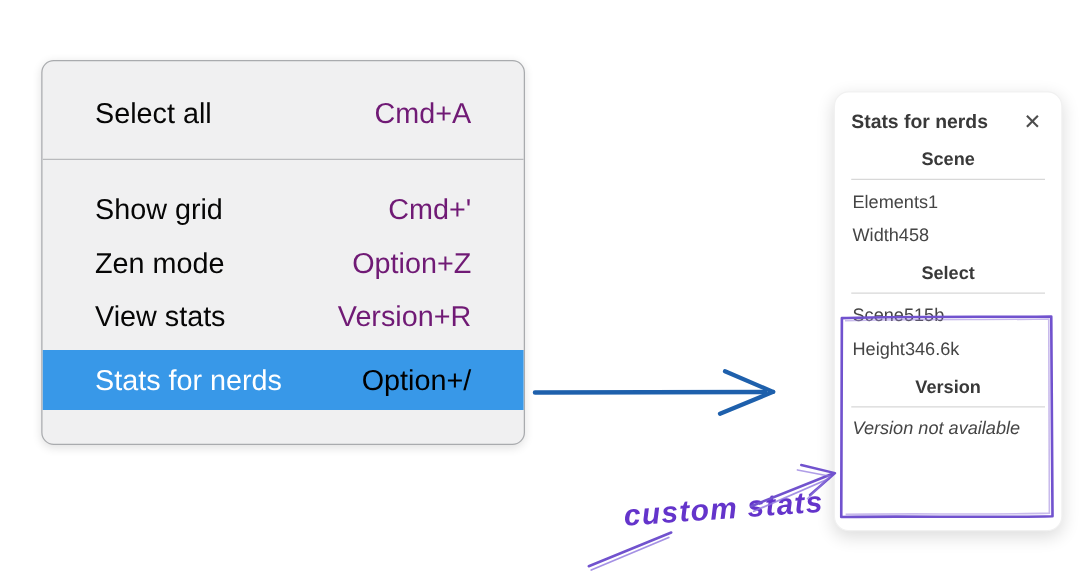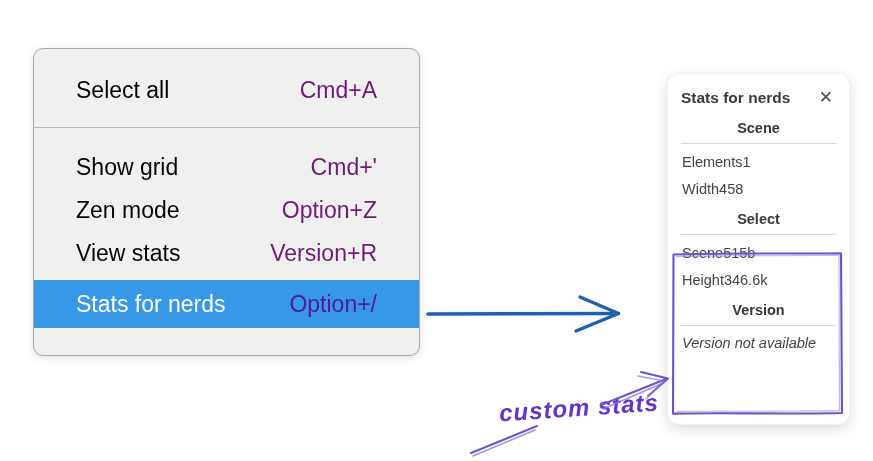--- a/index.html
+++ b/index.html
@@ -43,21 +43,21 @@
     margin-top: 16px;
     margin-bottom: 18px;
   }
   .menu-row .shortcut { color: #701a75; }
   .menu-row.highlighted {
     background: #3898e8;
     height: 48px;
     margin-top: 5px;
   }
   .menu-row.highlighted .label { color: #ffffff; }
-  .menu-row.highlighted .shortcut { color: #4c1d95; }
+  .menu-row.highlighted .shortcut { color: #000000; }
 
   
   .panel {
     position: absolute;
     left: 667px;
     top: 73px;
     width: 183px;
     height: 352px;
     background: #ffffff;
     border: 1px solid #f1f1f1;

